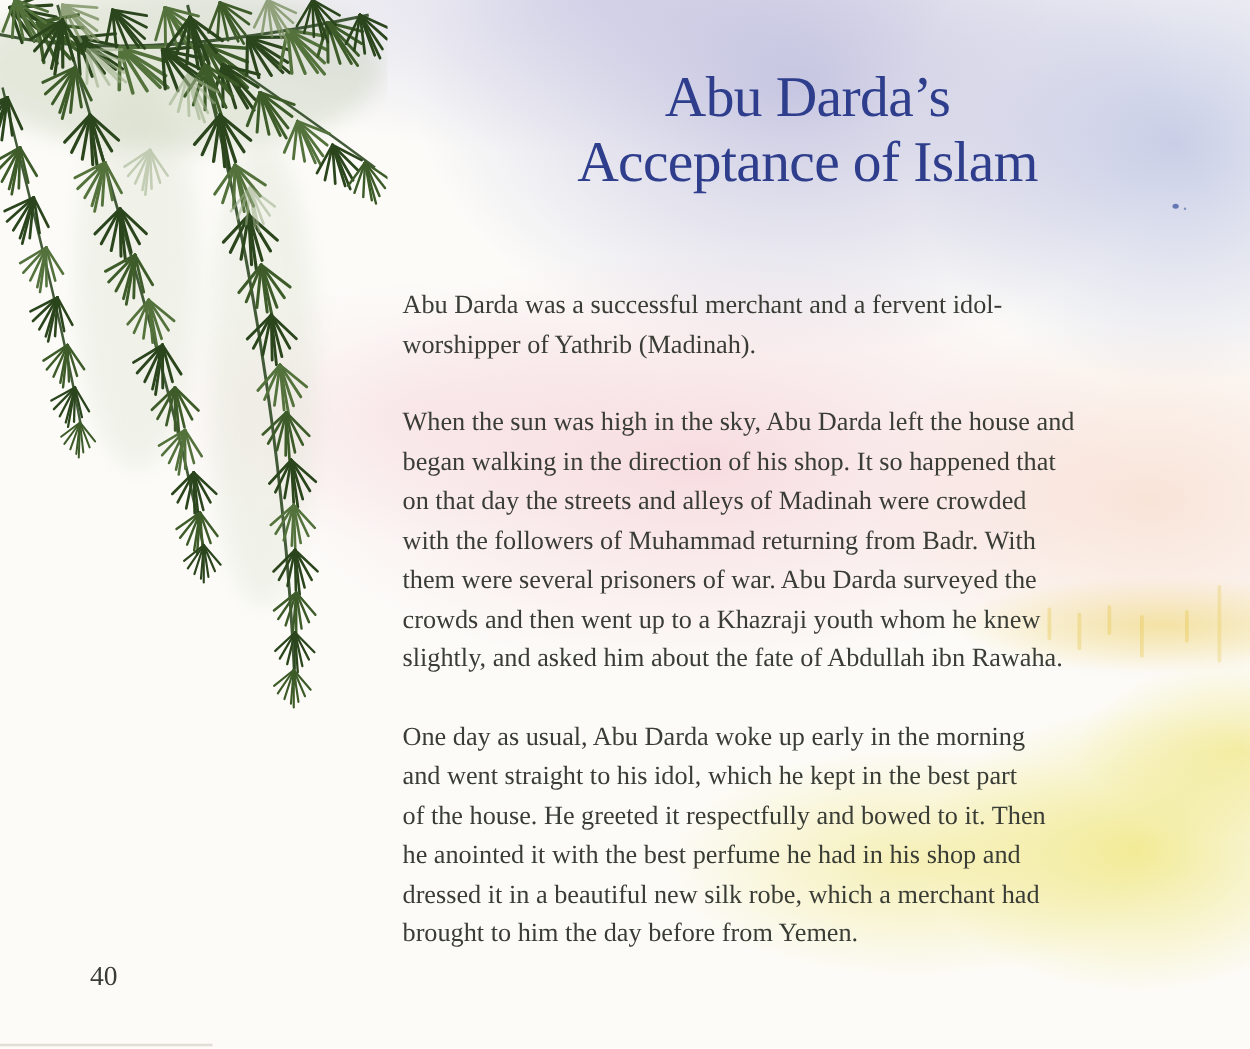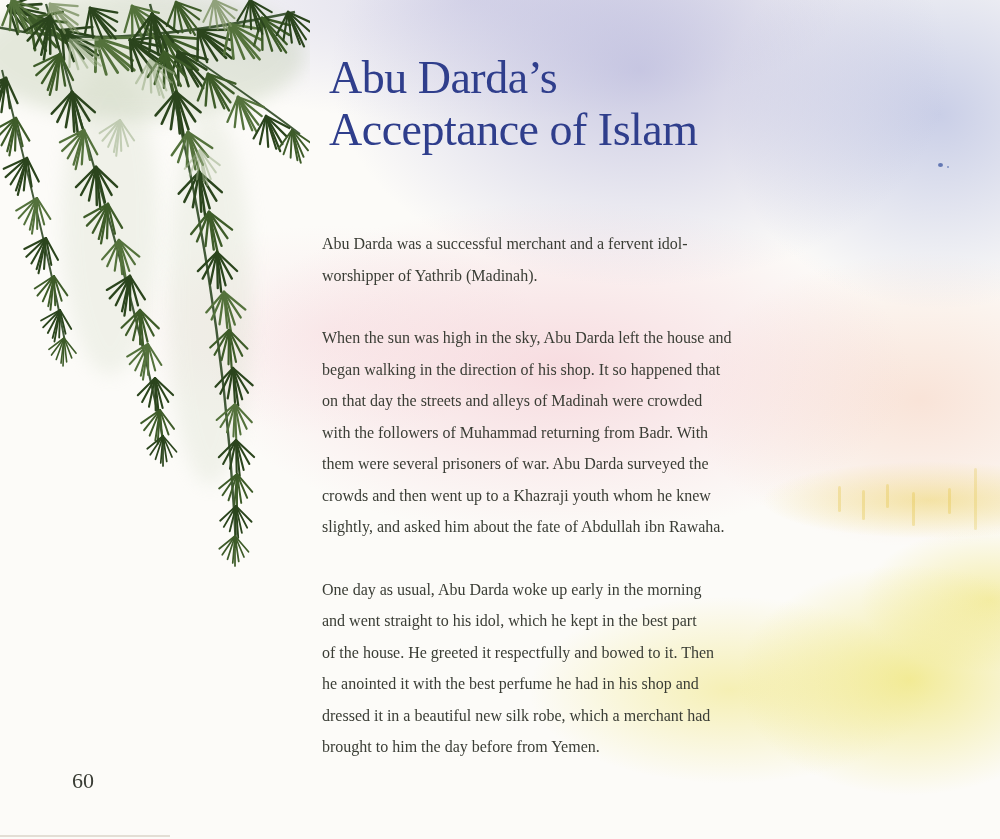--- a/index.html
+++ b/index.html
@@ -23,42 +23,43 @@
       radial-gradient(ellipse 240px 55px  at 930px 500px, rgba(235,210,75,0.50),  rgba(235,210,75,0) 70%),
       
       radial-gradient(ellipse 240px 160px at 910px 680px, rgba(238,228,110,0.70), rgba(238,228,110,0) 72%),
       radial-gradient(ellipse 280px 130px at 730px 690px, rgba(240,230,125,0.55), rgba(240,230,125,0) 72%),
       radial-gradient(ellipse 180px 100px at 990px 600px, rgba(238,226,105,0.55), rgba(238,226,105,0) 72%);
     font-family: "Liberation Serif", "DejaVu Serif", serif;
   }
 
   .title {
     position: absolute;
-    left: 329px;
+    left: 346px;
     top: 52px;
     width: 600px;
     margin: 0;
+    text-align: center;
     white-space: pre;
     font-size: 46px;
     line-height: 52px;
     font-weight: normal;
     letter-spacing: -0.5px;
     color: #2f3e8c;
   }
 
   .body-text {
     position: absolute;
     left: 322px;
     top: 228px;
     width: 660px;
   }
   .body-text p {
     margin: 0 0 31px 0;
     white-space: pre;
-    font-size: 16px;
+    font-size: 21px;
     line-height: 31.5px;
     color: #3a3d35;
   }
 
   .page-number {
     position: absolute;
     left: 72px;
     top: 768px;
     font-size: 22px;
     color: #3a3d35;
@@ -219,21 +220,21 @@
 crowds and then went up to a Khazraji youth whom he knew
 slightly, and asked him about the fate of Abdullah ibn Rawaha.</p>
     <p>One day as usual, Abu Darda woke up early in the morning
 and went straight to his idol, which he kept in the best part
 of the house. He greeted it respectfully and bowed to it. Then
 he anointed it with the best perfume he had in his shop and
 dressed it in a beautiful new silk robe, which a merchant had
 brought to him the day before from Yemen.</p>
   </section>
 
-  <div class="page-number">60</div>
+  <div class="page-number">40</div>
 
   <div class="ink-speck speck-a"></div>
   <div class="ink-speck speck-b"></div>
   <div class="yellow-drip drip-1"></div>
   <div class="yellow-drip drip-2"></div>
   <div class="yellow-drip drip-3"></div>
   <div class="yellow-drip drip-4"></div>
   <div class="yellow-drip drip-5"></div>
   <div class="yellow-drip drip-6"></div>
   <div class="scan-edge"></div>

